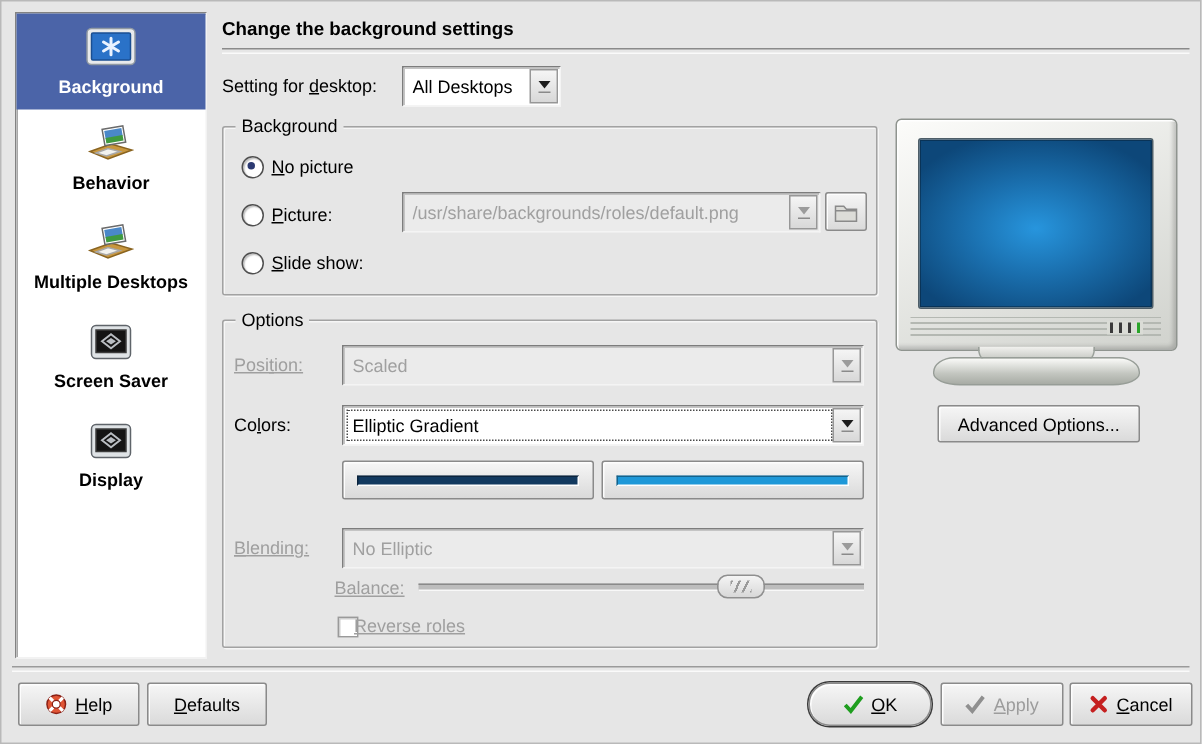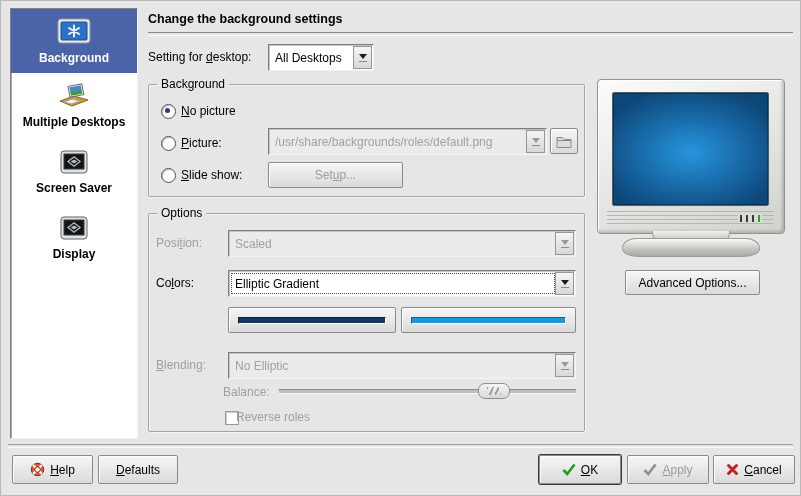--- a/index.html
+++ b/index.html
@@ -16,21 +16,21 @@
   .side-item .slabel{font-weight:bold;margin-top:2px;}
   .side-item.selected{color:#fff;}
   .sicon{height:32px;display:flex;align-items:center;justify-content:center;}
 
   
   .header-title{position:absolute;left:148px;top:12px;font-weight:bold;font-size:12.5px;}
   .header-sep{position:absolute;left:148px;top:32px;width:645px;height:2px;
               border-top:1px solid #8a8a8a;border-bottom:1px solid #fafafa;}
 
   .label{position:absolute;line-height:15px;}
-  .dis{color:#9f9f9f;}
+  .dis{color:#9f9f9f;text-decoration:underline;}
 
   
   .group{position:absolute;border:1px solid #a2a2a2;border-radius:2px;box-shadow:1px 1px 0 #f6f6f6, inset 1px 1px 0 #f6f6f6;}
   .legend{position:absolute;top:-8px;left:8px;background:#e6e6e6;padding:0 4px;line-height:15px;}
   .group .glabel{position:absolute;line-height:15px;}
 
   
   .combo{position:absolute;background:#fff;border:1px solid;
          border-color:#7d7d7d #f4f4f4 #f4f4f4 #7d7d7d;box-shadow:inset 1px 1px 0 #c4c4c4;}
   .combo .ctxt{position:absolute;left:6px;right:20px;top:0;bottom:0;display:flex;align-items:center;
@@ -42,21 +42,21 @@
                 border-top:5px solid #1c1c1c;}
   .combo .arrow::after{content:"";width:8px;height:1px;background:#8a8a8a;margin-top:2px;}
   .combo.disabled{background:#ebebeb;color:#a0a0a0;}
   .combo.disabled .arrow::before{border-top-color:#9b9b9b;}
   .focus-ring{position:absolute;left:2px;top:2px;bottom:2px;right:20px;border:1px dotted #4a4a4a;pointer-events:none;}
 
   
   .btn{position:absolute;display:flex;align-items:center;justify-content:center;gap:5px;
        background:linear-gradient(#f6f6f6,#dadada);border:1px solid #8a8a8a;border-radius:2px;
        box-shadow:inset 1px 1px 0 #fdfdfd;font-size:12px;cursor:default;}
-  .btn.default{box-shadow:0 0 0 1px #3a3a3a, inset 1px 1px 0 #fdfdfd;}
+  .btn.default{box-shadow:0 0 0 1px #3a3a3a, inset 1px 1px 0 #fdfdfd;border-radius:14px;}
   .btn.disabled{color:#9c9c9c;}
   .swatch{display:block;width:calc(100% - 20px);height:5px;border:1px solid rgba(0,0,0,.35);
           border-right-color:#fff;border-bottom-color:#fff;}
 
   
   .radio{position:absolute;width:13px;height:13px;border-radius:50%;background:#fff;
          border:1px solid #4f4f4f;box-shadow:inset 1px 1px 1px rgba(0,0,0,.25);}
   .radio.checked::after{content:"";position:absolute;left:3px;top:3px;width:5px;height:5px;
          border-radius:50%;background:#2c3a72;}
   .checkbox{position:absolute;width:12px;height:12px;background:#fff;border:1px solid #9a9a9a;
@@ -117,20 +117,34 @@
       <svg width="34" height="30" viewBox="0 0 34 30">
         <path d="M3 19 L17 14 L31 18 L15 24 Z" fill="#c8973f" stroke="#8a6420"></path>
         <path d="M7 20 L15 17 L23 19 L14 22 Z" fill="#f2f2ee" stroke="#a8a8a8"></path>
         <g transform="rotate(-10 19 9)">
           <rect x="12" y="3" width="14" height="11" fill="#fff" stroke="#6a6a6a"></rect>
           <rect x="13.2" y="4.2" width="11.6" height="5.3" fill="#4a88c8"></rect>
           <rect x="13.2" y="9" width="11.6" height="3.8" fill="#3f9a3f"></rect>
         </g>
       </svg>
     </span>
+    <span class="slabel">Behavior</span>
+  </div>
+  <div class="side-item" style="height:58px">
+    <span class="sicon">
+      <svg width="34" height="30" viewBox="0 0 34 30">
+        <path d="M3 19 L17 14 L31 18 L15 24 Z" fill="#c8973f" stroke="#8a6420"></path>
+        <path d="M7 20 L15 17 L23 19 L14 22 Z" fill="#f2f2ee" stroke="#a8a8a8"></path>
+        <g transform="rotate(-10 19 9)">
+          <rect x="12" y="3" width="14" height="11" fill="#fff" stroke="#6a6a6a"></rect>
+          <rect x="13.2" y="4.2" width="11.6" height="5.3" fill="#4a88c8"></rect>
+          <rect x="13.2" y="9" width="11.6" height="3.8" fill="#3f9a3f"></rect>
+        </g>
+      </svg>
+    </span>
     <span class="slabel">Multiple Desktops</span>
   </div>
   <div class="side-item" style="height:58px">
     <span class="sicon">
       <svg width="30" height="28" viewBox="0 0 30 28">
         <rect x="2" y="2" width="26" height="22" rx="3" fill="#dfe3e6" stroke="#5f646a"></rect>
         <rect x="5" y="5" width="20" height="15" fill="#141414" stroke="#3c3c3c"></rect>
         <path d="M15 7.8 l6 4.7 -6 4.7 -6 -4.7 Z" fill="none" stroke="#b9bdc2" stroke-width="1.3"></path>
         <path d="M15 10.4 l3.3 2.1 -3.3 2.1 -3.3 -2.1 Z" fill="#b9bdc2"></path>
       </svg>
@@ -175,23 +189,20 @@
     <span>
       <svg width="16" height="13" viewBox="0 0 16 13">
         <path d="M1 2.5 h5.5 l1.8 2 h6.7 v8 h-14 Z" fill="#dcdcd8" stroke="#8a8a8a"></path>
         <path d="M1 5.5 h14" stroke="#8a8a8a" fill="none"></path>
       </svg>
     </span>
   </div>
 
   <span class="radio" style="left:12px;top:83px"></span>
   <span class="glabel" style="left:32px;top:83px"><u>S</u>lide show:</span>
-  <div class="btn disabled" style="left:119px;top:77px;width:133px;height:24px">
-    <span>Set<u>u</u>p...</span>
-  </div>
 </div>
 
 <div class="group" style="left:148px;top:213px;width:435px;height:217px">
   <span class="legend">Options</span>
 
   <span class="glabel dis" style="left:7px;top:22px">Posi<u>t</u>ion:</span>
   <div class="combo disabled" style="left:79px;top:16px;width:346px;height:25px">
     <span class="ctxt">Scaled</span>
     <span class="arrow"></span>
   </div>

